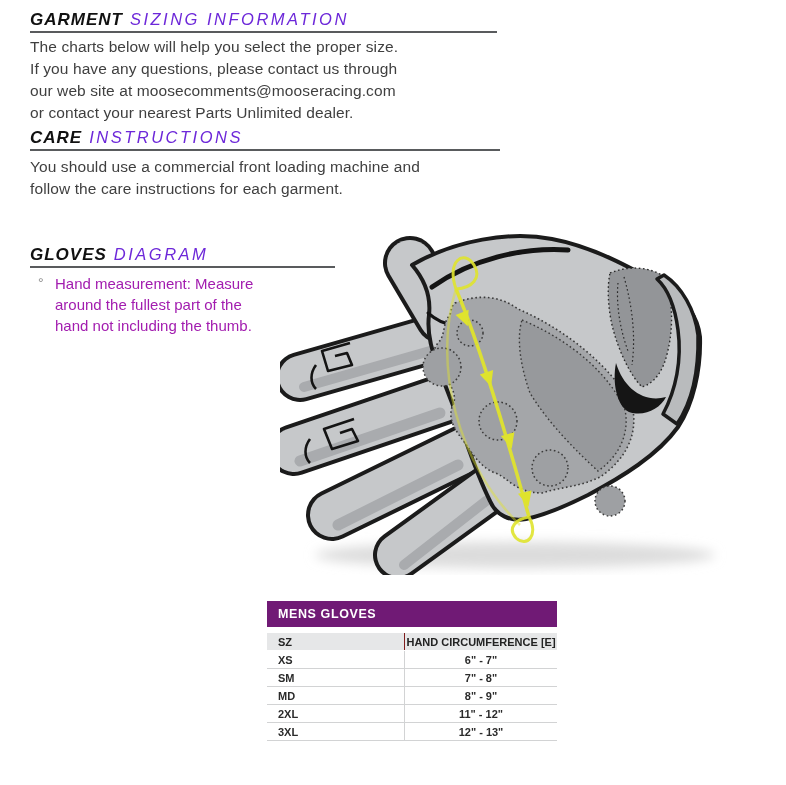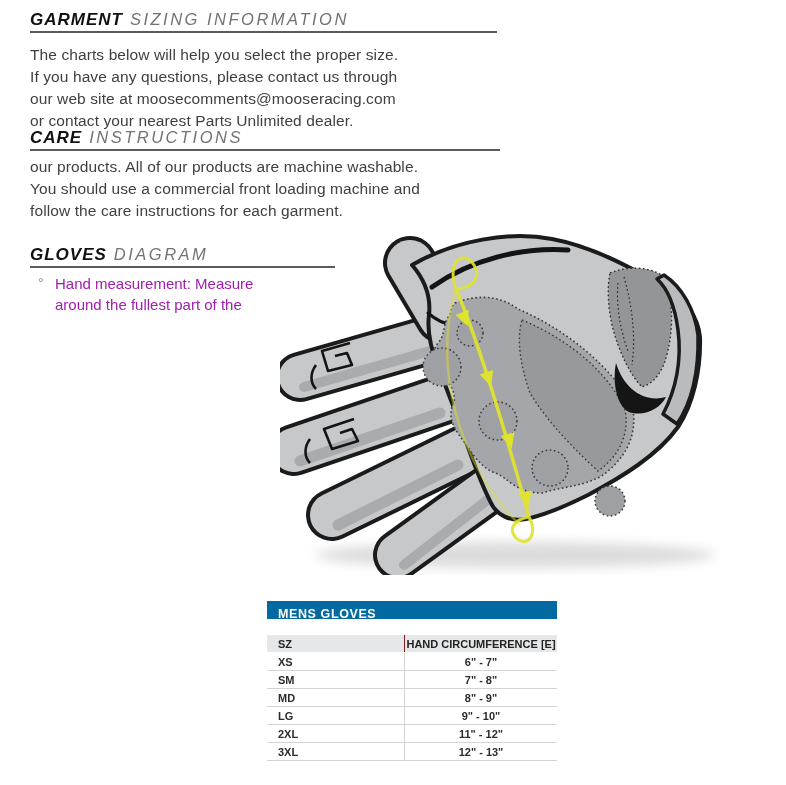--- a/index.html
+++ b/index.html
@@ -5,75 +5,75 @@
   html,body{margin:0;padding:0;}
   body{
     width:786px;height:785px;background:#ffffff;position:relative;overflow:hidden;
     font-family:"Liberation Sans",sans-serif;color:#3d3d3d;
     -webkit-font-smoothing:antialiased;
   }
   .abs{position:absolute;}
   
   .sec-head{left:30px;font-style:italic;white-space:nowrap;}
   .sec-head .hb{font-weight:bold;font-size:17px;letter-spacing:1px;color:#111;}
-  .sec-head .hl{font-weight:400;font-size:16.5px;letter-spacing:2.5px;color:#737373;margin-left:7px;}
+  .sec-head .hl{font-weight:400;font-size:16.5px;letter-spacing:2.5px;color:#6d28d9;margin-left:7px;}
   .rule{left:30px;height:2px;background:#595b5d;}
   
   .para{left:30px;font-size:15.5px;line-height:22px;color:#3f3f3f;letter-spacing:0.1px;}
   .bullet-wrap{left:38px;color:#848484;}
   .bullet-marker{font-size:14px;line-height:20px;color:#8a8a8a;}
   .bullet-text{position:absolute;left:17px;top:0;font-size:15px;line-height:21px;color:#a21caf;white-space:nowrap;}
   
   .size-table{left:267px;top:601px;width:290px;font-size:11px;}
-  .tbl-title{height:18px;line-height:27px;background:#0369a1;color:#ffffff;
+  .tbl-title{height:26px;line-height:27px;background:#701a75;color:#ffffff;
     font-weight:bold;font-size:12.5px;letter-spacing:0.6px;padding-left:11px;box-sizing:border-box;}
-  .tbl-sub{display:flex;height:17px;background:#e6e7e8;margin-top:16px;font-weight:bold;color:#232323;}
+  .tbl-sub{display:flex;height:17px;background:#e6e7e8;margin-top:6px;font-weight:bold;color:#232323;}
   .tbl-row{display:flex;height:17px;border-bottom:1px solid #d2d3d4;font-weight:bold;color:#2b2b2b;background:#fff;text-align:center;}
   .c1{width:137px;box-sizing:border-box;padding-left:11px;display:flex;align-items:center;}
   .c2{flex:1;display:flex;align-items:center;justify-content:center;border-left:1px solid #d2d3d4;}
   .tbl-sub .c2{border-left:1px solid #7f1d1d;}
   .tbl-sub{margin-bottom:1px;}
   svg{display:block;}
 </style>
 </head>
 <body>
 
 <div class="abs sec-head" style="top:10px;">
   <span class="hb">GARMENT</span><span class="hl">SIZING INFORMATION</span>
 </div>
 <div class="abs rule" style="top:31px;width:467px;"></div>
 
-<div class="abs para" style="top:44px;">
+<div class="abs para" style="top:36px;">
   <div>The charts below will help you select the proper size.</div>
   <div>If you have any questions, please contact us through</div>
   <div>our web site at moosecomments@mooseracing.com</div>
   <div>or contact your nearest Parts Unlimited dealer.</div>
 </div>
 
 <div class="abs sec-head" style="top:128px;">
   <span class="hb">CARE</span><span class="hl">INSTRUCTIONS</span>
 </div>
 <div class="abs rule" style="top:149px;width:470px;"></div>
 
 <div class="abs para" style="top:156px;">
-  <div>our products. All of our products are machine washable.</div>
   <div>You should use a commercial front loading machine and</div>
   <div>follow the care instructions for each garment.</div>
 </div>
 
 <div class="abs sec-head" style="top:245px;">
   <span class="hb">GLOVES</span><span class="hl">DIAGRAM</span>
 </div>
 <div class="abs rule" style="top:266px;width:305px;"></div>
 
 <div class="abs bullet-wrap" style="top:273px;">
   <span class="bullet-marker">°</span>
   <div class="bullet-text">
     <div>Hand measurement: Measure</div>
     <div>around the fullest part of the</div>
+    <div>hand not including the thumb.</div>
   </div>
 </div>
 
 <div class="abs" style="left:280px;top:225px;width:465px;height:350px;">
 <svg width="465" height="350" viewBox="0 0 465 350">
   <defs>
     <filter id="soft" x="-50%" y="-50%" width="200%" height="200%">
       <feGaussianBlur stdDeviation="6"></feGaussianBlur>
     </filter>
   </defs>
@@ -198,24 +198,20 @@
   </div>
   <div class="tbl-row">
     <div class="c1">SM</div>
     <div class="c2">7" - 8"</div>
   </div>
   <div class="tbl-row">
     <div class="c1">MD</div>
     <div class="c2">8" - 9"</div>
   </div>
   <div class="tbl-row">
-    <div class="c1">LG</div>
-    <div class="c2">9" - 10"</div>
-  </div>
-  <div class="tbl-row">
     <div class="c1">2XL</div>
     <div class="c2">11" - 12"</div>
   </div>
   <div class="tbl-row">
     <div class="c1">3XL</div>
     <div class="c2">12" - 13"</div>
   </div>
 </div>
 
 </body></html>

